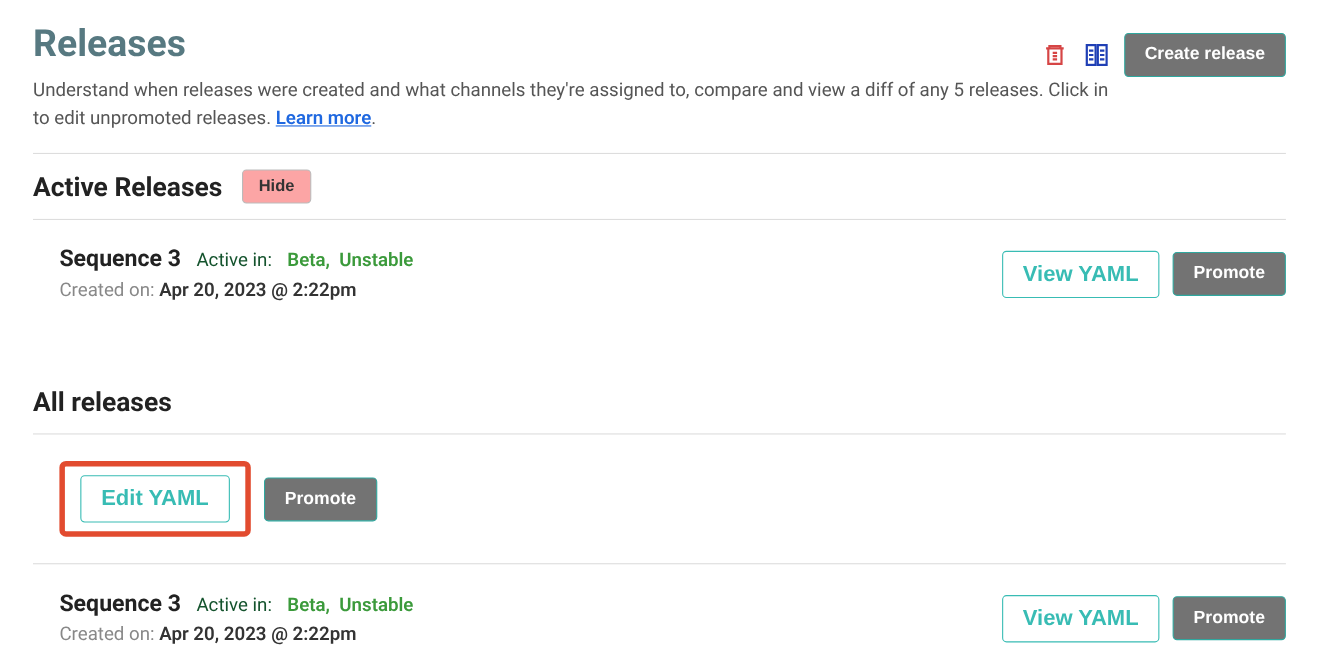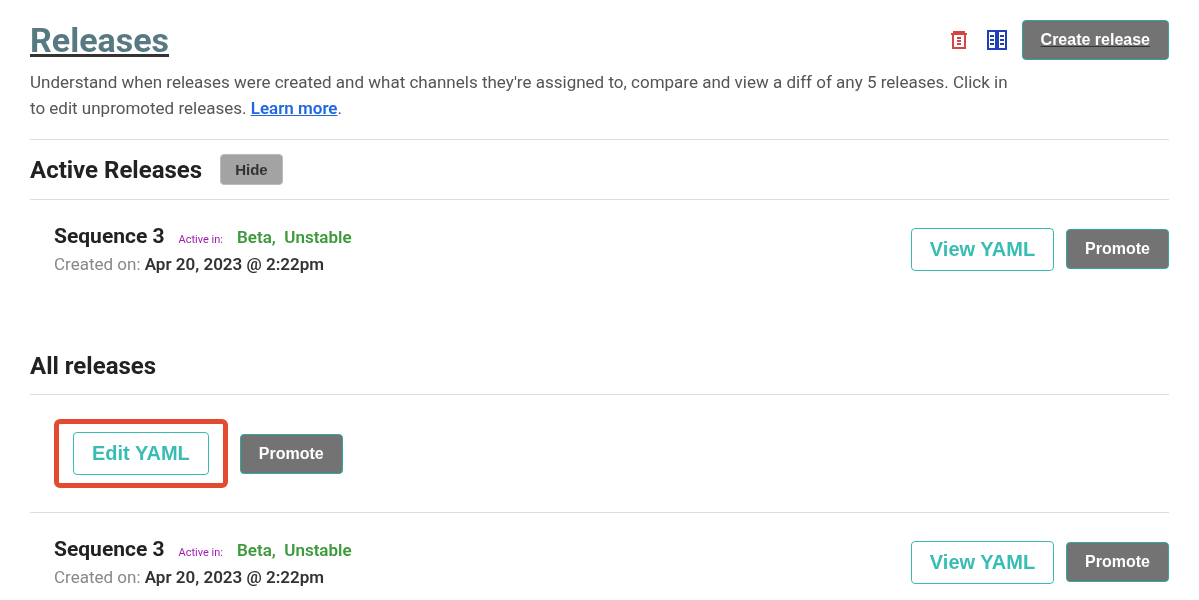--- a/index.html
+++ b/index.html
@@ -5,22 +5,21 @@
   * { box-sizing: border-box; margin: 0; padding: 0; }
   body {
     font-family: -apple-system, BlinkMacSystemFont, "Segoe UI", Roboto, "Helvetica Neue", Arial, sans-serif;
     background: #fff;
     color: #333;
     padding: 20px 30px;
   }
   .header-row {
     display: flex;
     justify-content: space-between;
-    align-items: flex-start;
-    text-decoration: underline;
+    align-items: flex-end;
   }
   .page-title {
     font-size: 34px;
     font-weight: 700;
     color: #577981;
     margin-bottom: 10px;
   }
   .header-actions {
     display: flex;
     align-items: center;
@@ -76,21 +75,21 @@
     align-items: center;
     gap: 18px;
     padding: 14px 0;
   }
   .section-title {
     font-size: 24px;
     font-weight: 700;
     color: #222;
   }
   .hide-btn {
-    background: #a3a3a3;
+    background: #fca5a5;
     border: 1px solid #bbb;
     border-radius: 4px;
     padding: 6px 14px;
     font-size: 15px;
     font-weight: 600;
     color: #333;
     cursor: pointer;
   }
   .release-row {
     display: flex;
@@ -106,22 +105,22 @@
     gap: 14px;
     flex-wrap: wrap;
     margin-bottom: 6px;
   }
   .release-name {
     font-size: 21px;
     font-weight: 700;
     color: #222;
   }
   .meta-label {
-    font-size: 11px;
-    color: #a21caf;
+    font-size: 17px;
+    color: #14532d;
   }
   .channel {
     font-size: 17px;
     font-weight: 600;
     color: #3b9a3b;
   }
   .created-line {
     font-size: 17px;
     color: #888;
   }

